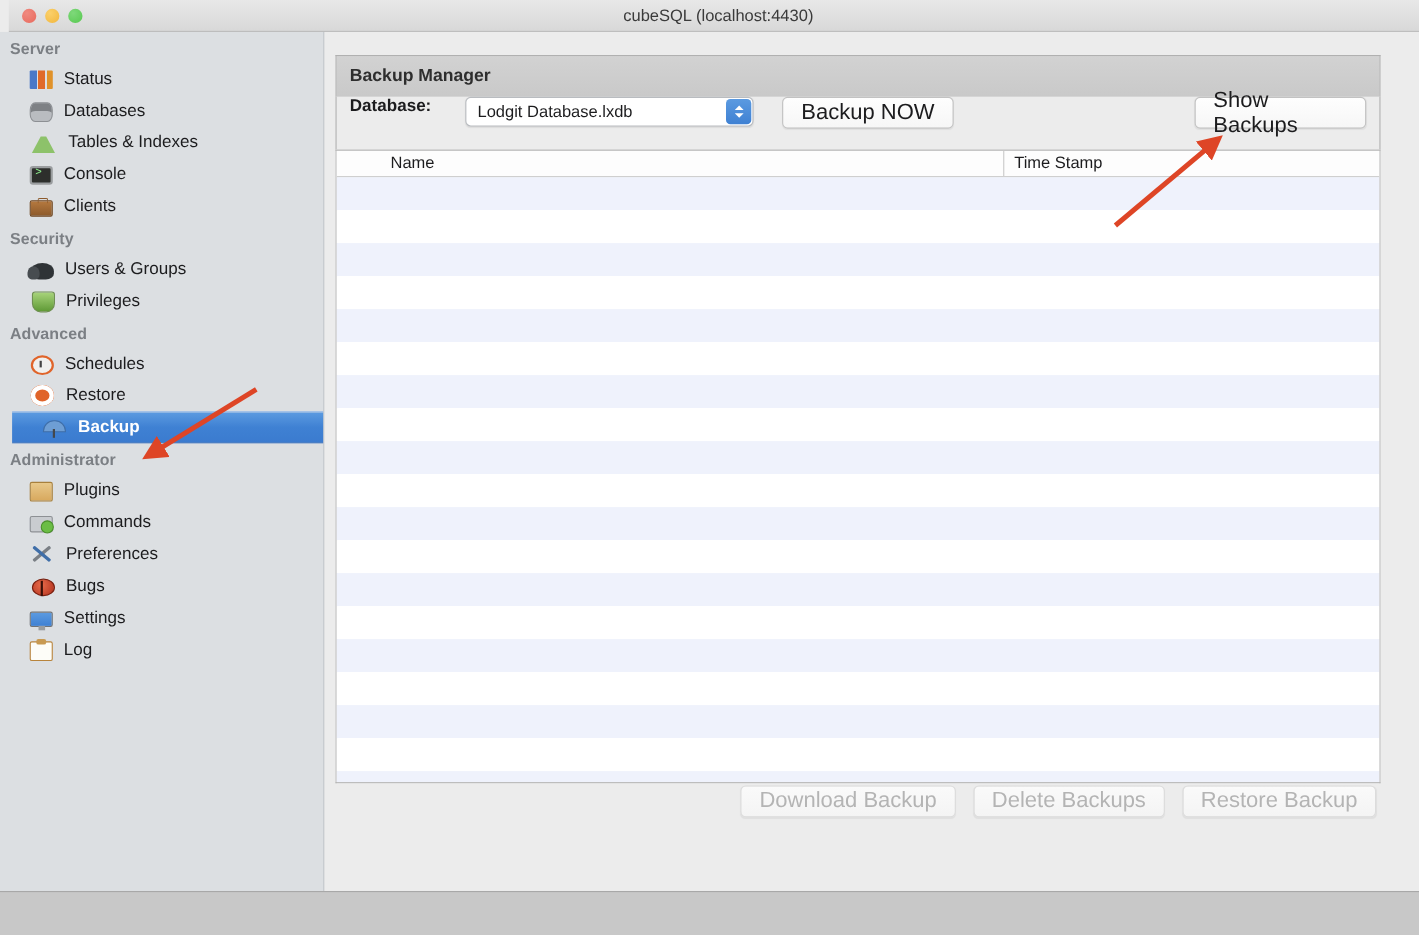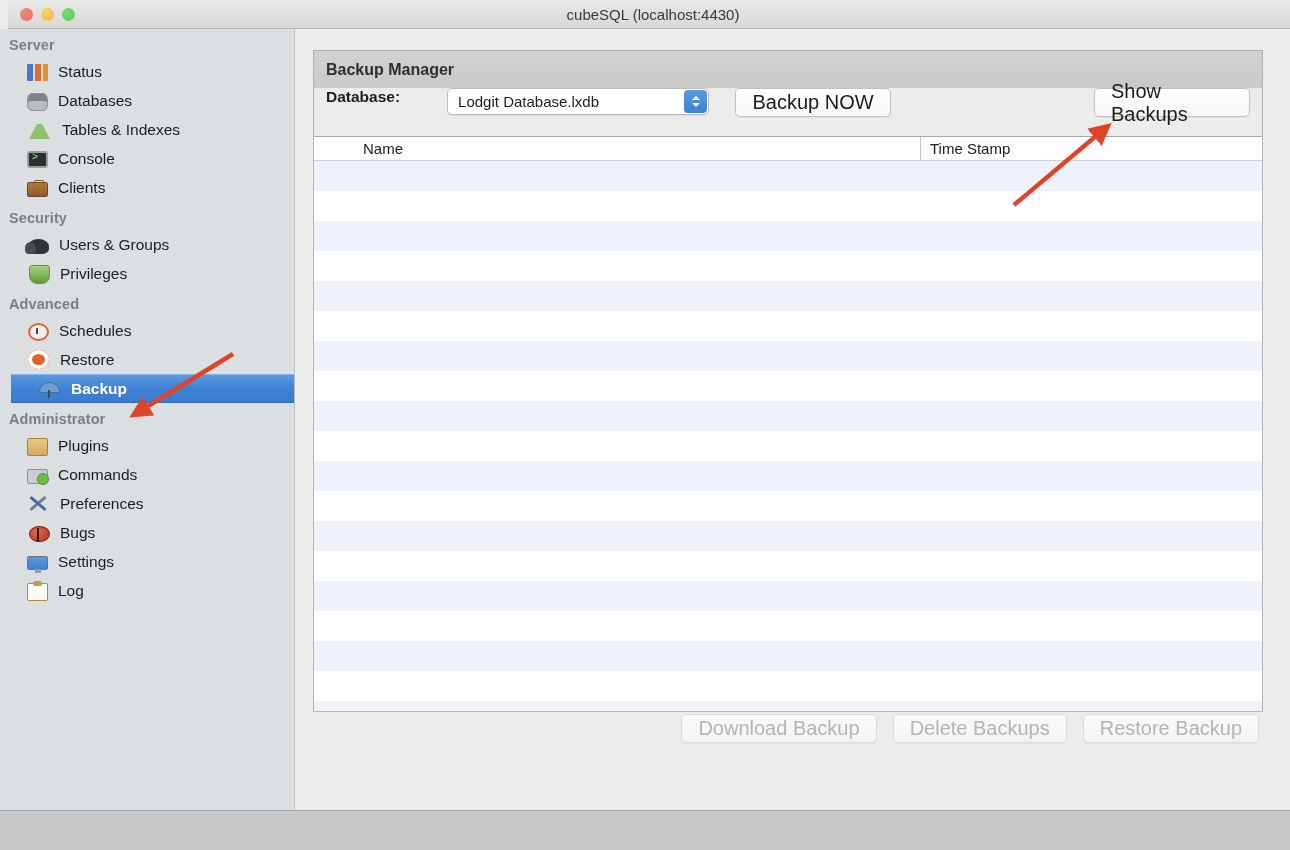--- a/index.html
+++ b/index.html
@@ -86,21 +86,21 @@
   .ic-bug { background:radial-gradient(circle at 40% 35%, #e86b4a, #b02f1c); border-radius:50%; width:17px;height:16px;margin:3px 0 0 2px; border:1px solid #7a2010;}
   .ic-bug::after{content:'';position:absolute;left:7px;top:1px;width:2px;height:14px;background:#3a1008;}
   .ic-log { background:#fdfdf8; border:1.5px solid #b8843c; border-radius:2px; height:18px;margin-top:2px;}
   .ic-log::before{content:'';position:absolute;left:5px;top:-3px;width:9px;height:5px;background:#c89a52;border-radius:2px;}
   
   #main {
     position: absolute; left: 295px; top: 29px;
     width: 995px; height: 781px; background: #ececec;
   }
   #panel {
-    position: absolute; left: 18px; top: 21px;
+    position: absolute; left: 10px; top: 21px;
     width: 950px; height: 720px;
   }
   #panel-header {
     height: 38px; background: linear-gradient(to bottom,#d2d2d2,#c9c9c9);
     border: 1px solid #b0b0b0; border-bottom: none;
     display: flex; align-items: center; padding-left: 12px;
     font-size: 16px; font-weight: bold; color: #2e2e2e;
   }
   #toolbar {
     height: 48px; background: #ececec;
@@ -108,21 +108,20 @@
     display: flex; padding: 0 12px; gap: 0;
     position: relative;
   }
   #db-label { font-size: 15.5px; font-weight: bold; color: #1c1c1e; margin-right: 31px; }
   #db-select {
     width: 262px; height: 27px;
     background: #fff; border: 1px solid #b9bcc0; border-radius: 5px;
     display: flex; align-items: center; position: relative;
     padding-left: 10px; font-size: 15px; color: #1c1c1e;
     box-shadow: 0 1px 1px rgba(0,0,0,.07);
-    margin-left: 16px;
   }
   #db-stepper {
     position: absolute; right: 1px; top: 1px; width: 23px; height: 23px;
     background: linear-gradient(to bottom,#5b9ae0,#3f81d3);
     border-radius: 4px; display: flex; flex-direction: column;
     align-items: center; justify-content: center; gap: 3px;
   }
   .chev { width: 0; height: 0; border-left: 4px solid transparent; border-right: 4px solid transparent; }
   .chev.up { border-bottom: 4px solid #fff; }
   .chev.down { border-top: 4px solid #fff; }

